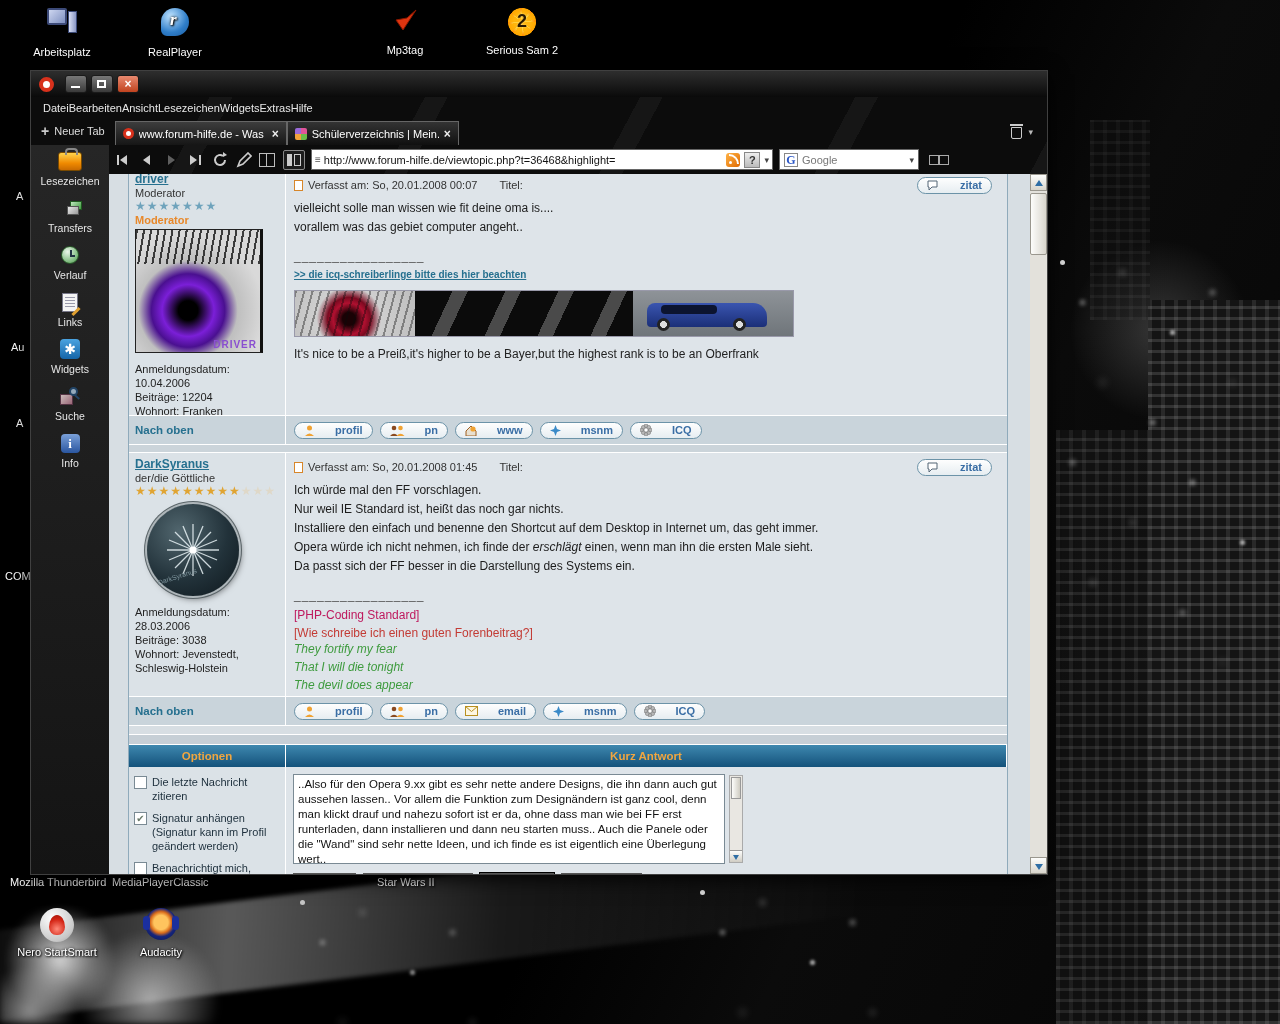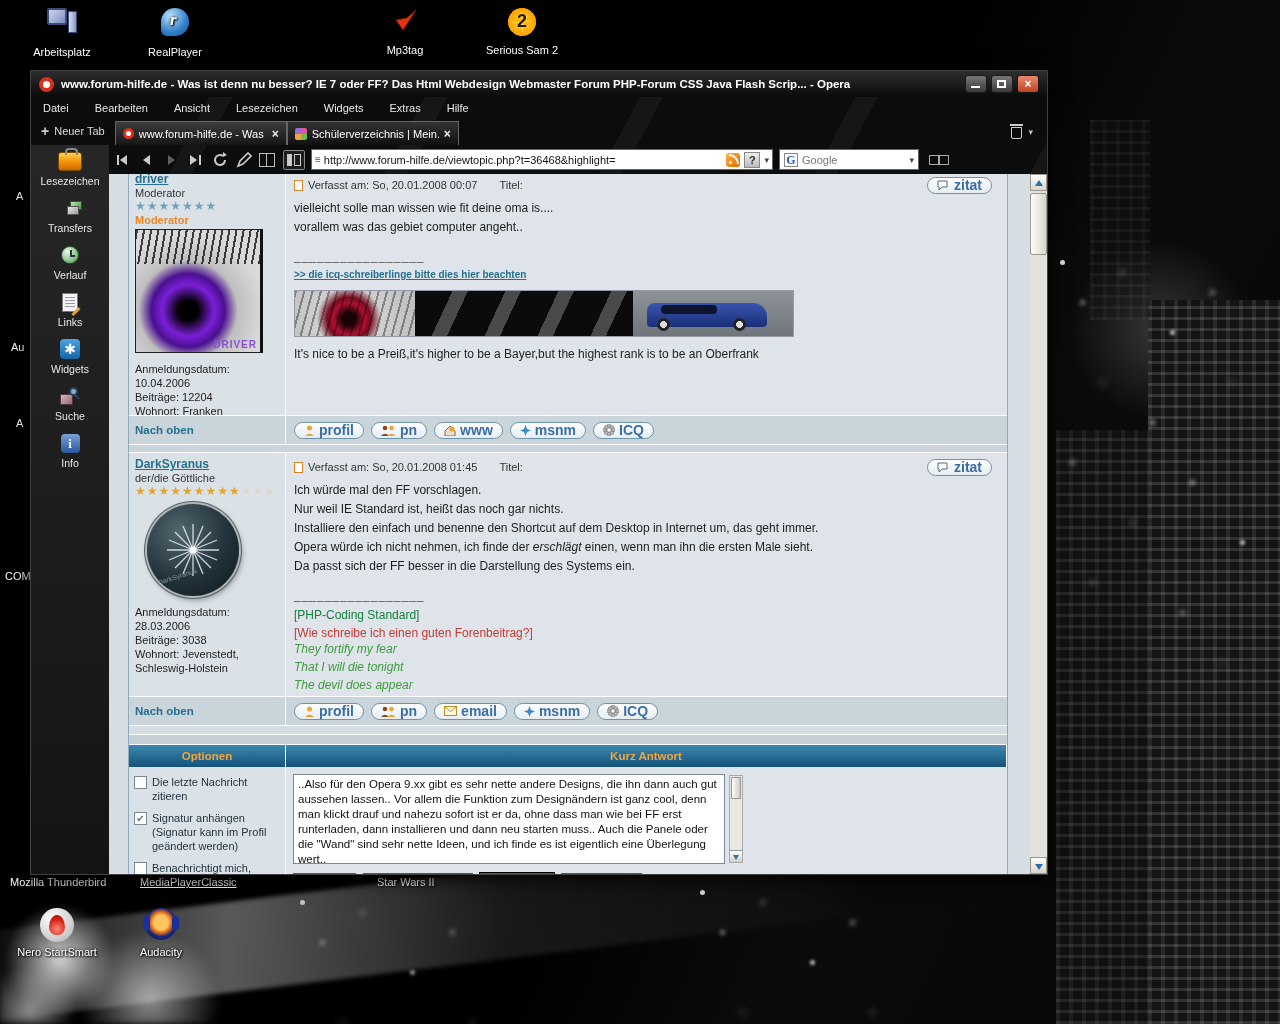--- a/index.html
+++ b/index.html
@@ -65,21 +65,21 @@
       padding:0 8px; background:linear-gradient(180deg,#2e2e2e,#0a0a0a); color:#fff; }
   .opera-o { width:15px; height:15px; border:4px solid #d8311c; border-radius:50%; margin-right:7px; background:#fff; }
   #title-text { font-size:11.5px; font-weight:bold; white-space:nowrap; overflow:hidden; flex:1; }
   .wbtn { width:22px; height:18px; margin-left:4px; border:1px solid #1a1a1a; border-radius:3px;
       background:linear-gradient(180deg,#777,#3a3a3a); position:relative; }
   .wbtn.close { background:linear-gradient(180deg,#e8896f,#c1431f); }
   .wbtn .g-min { position:absolute; left:5px; bottom:4px; width:9px; height:2px; background:#fff; }
   .wbtn .g-max { position:absolute; left:5px; top:4px; width:9px; height:8px; border:2px solid #fff; }
   .wbtn .g-x { position:absolute; left:0; top:1px; right:0; text-align:center; color:#fff; font-weight:bold; font-size:12px; }
 
-  #menubar { position:absolute; left:0; top:26px; right:0; height:21px; display:flex; gap:26px;
+  #menubar { position:absolute; left:0; top:26px; right:0; height:21px; display:flex; gap:0;
       align-items:center; padding-left:12px; color:#e8e8e8; font-size:11px; }
   #menubar span { cursor:default; }
 
   #tabbar { position:absolute; left:0; top:47px; right:0; height:27px; display:flex; align-items:flex-end; color:#ddd; font-size:11px; }
   #newtab { display:flex; align-items:center; gap:5px; padding:0 10px 6px 10px; }
   #newtab .plus { font-size:14px; font-weight:bold; color:#ccc; }
   .tab { height:24px; display:flex; align-items:center; gap:5px; padding:0 7px; width:172px;
       border:1px solid #666; border-bottom:none; background:linear-gradient(180deg,#3d3d3d,#161616); }
   .tab.second { background:linear-gradient(180deg,#333,#101010); }
   .tab .fav-o { width:11px; height:11px; border:3px solid #d8311c; border-radius:50%; background:#fff; flex:none; }
@@ -174,37 +174,37 @@
       background:radial-gradient(circle at 35% 30%, #51666e, #22323a 55%, #0d161b);
       box-shadow:0 0 0 2px #aeb6ba, 0 0 0 3px #5a6468, 2px 3px 6px rgba(0,0,0,.5); }
   .avatar2 svg { position:absolute; left:16px; top:16px; }
   .avatar2 .aname { position:absolute; left:10px; bottom:16px; color:#7e949c; font-size:7px; transform:rotate(-18deg); }
 
   .phead { display:flex; align-items:center; height:22px; font-size:11px; color:#333; }
   .doc-ic { width:9px; height:11px; background:#fff; border:1px solid #D7862A; margin-right:5px; flex:none; }
   .ptitel { margin-left:22px; }
   .quote-pill { margin-left:auto; }
   .pill { display:inline-flex; align-items:center; height:17px; padding:0 9px; border:1px solid #6C93A8;
-      border-radius:9px; background:linear-gradient(180deg,#FEFEFE,#E6EDF1); font-size:14px; font-weight:bold;
-      color:#3A6EA5; margin-right:7px; gap:4px; }
+      border-radius:9px; background:linear-gradient(180deg,#FEFEFE,#E6EDF1); font-size:11px; font-weight:bold;
+      color:#3A6EA5; margin-right:7px; gap:20px; }
   .pill svg { flex:none; }
   .pbody { line-height:19px; color:#1c1c1c; margin-top:3px; }
   .sig { margin-top:14px; }
   .sig-div { color:#555; letter-spacing:1px; line-height:10px; }
   .sig-link { color:#26708F; font-weight:bold; text-decoration:underline; font-size:10px; display:inline-block; margin-top:8px; }
   .banner { width:500px; height:47px; margin-top:9px; display:flex; border:1px solid #99a; overflow:hidden; }
   .bn-eye { width:120px; background:radial-gradient(circle at 45% 62%, #1a0205 9%, #b01030 22%, #7a0a20 30%, #cfcfcf 45%, #bdbdbd); position:relative; }
   .bn-eye:before { content:""; position:absolute; inset:0; background:repeating-linear-gradient(105deg, rgba(10,10,10,.75) 0 2px, transparent 2px 8px); opacity:.5; }
   .bn-mid { flex:1; background:repeating-linear-gradient(115deg, #0b0b0b 0 34px, #4a4a4a 34px 48px); }
   .bn-car { width:160px; background:linear-gradient(180deg,#8e9398,#6f757a); position:relative; }
   .bn-car .body { position:absolute; left:14px; top:12px; width:120px; height:24px; background:linear-gradient(180deg,#3a55b0,#1b2f78); border-radius:8px 14px 4px 4px; }
   .bn-car .glass { position:absolute; left:28px; top:14px; width:56px; height:9px; background:#0c1430; border-radius:4px; }
   .bn-car .wh1, .bn-car .wh2 { position:absolute; bottom:5px; width:13px; height:13px; border-radius:50%; background:radial-gradient(circle,#ddd 35%, #222 40%); }
   .bn-car .wh1 { left:24px; } .bn-car .wh2 { left:100px; }
-  .sig-red1 { color:#15803d; font-size:12px; }
+  .sig-red1 { color:#be185d; font-size:12px; }
   .sig-red2 { color:#C33B35; font-size:12px; }
   .sig-green { color:#3E9B3E; font-style:italic; font-size:12px; line-height:18px; }
 
   .nachrow { display:flex; background:#C9D4DB; border-bottom:1px solid #fff; height:29px; align-items:center; }
   .nach-l { width:157px; padding-left:6px; color:#26708F; font-weight:bold; font-size:11.5px; border-right:1px solid #fff; height:100%; display:flex; align-items:center; }
   .nach-r { flex:1; padding-left:8px; display:flex; align-items:center; }
   .seprow { height:8px; background:#CBD4DA; border-bottom:1px solid #fff; }
   .gapband { height:11px; background:#C6CFD6; border:1px solid #fff; border-left:none; border-right:none; margin-top:8px; }
 
   .replyhead { display:flex; height:22px; }
@@ -275,40 +275,39 @@
     </div>
   <div>Serious Sam 2</div>
 </div>
 
 <div class="lbl-only" style="left:16px; top:190px;">A</div>
 <div class="lbl-only" style="left:11px; top:341px;">Au</div>
 <div class="lbl-only" style="left:16px; top:417px;">A</div>
 <div class="lbl-only" style="left:5px; top:570px;">COM</div>
 
 <div class="lbl-only" style="left:10px; top:876px;">Mozilla Thunderbird</div>
-<div class="lbl-only" style="left:140px; top:876px;text-decoration:underline;">MediaPlayerClassic</div>
+<div class="lbl-only" style="left:112px; top:876px;">MediaPlayerClassic</div>
 <div class="lbl-only" style="left:377px; top:876px;">Star Wars II</div>
 <div class="dicon" style="left:12px; top:908px;">
   <div class="ig">
       <div class="ic-nero"></div>
     </div>
   <div>Nero StartSmart</div>
 </div>
 <div class="dicon" style="left:116px; top:908px;">
   <div class="ig">
       <div class="ic-aud"></div>
     </div>
   <div>Audacity</div>
 </div>
 
 <div id="win">
 
   <div id="titlebar">
     <div class="opera-o"></div>
-    <div id="title-text">www.forum-hilfe.de - Was ist denn nu besser? IE 7 oder FF? Das Html Webdesign Webmaster Forum PHP-Forum CSS Java Flash Scrip... - Opera</div>
     <div class="wbtn">
         <div class="g-min"></div>
       </div>
     <div class="wbtn">
         <div class="g-max"></div>
       </div>
     <div class="wbtn close">
         <div class="g-x">×</div>
       </div>
   </div>

